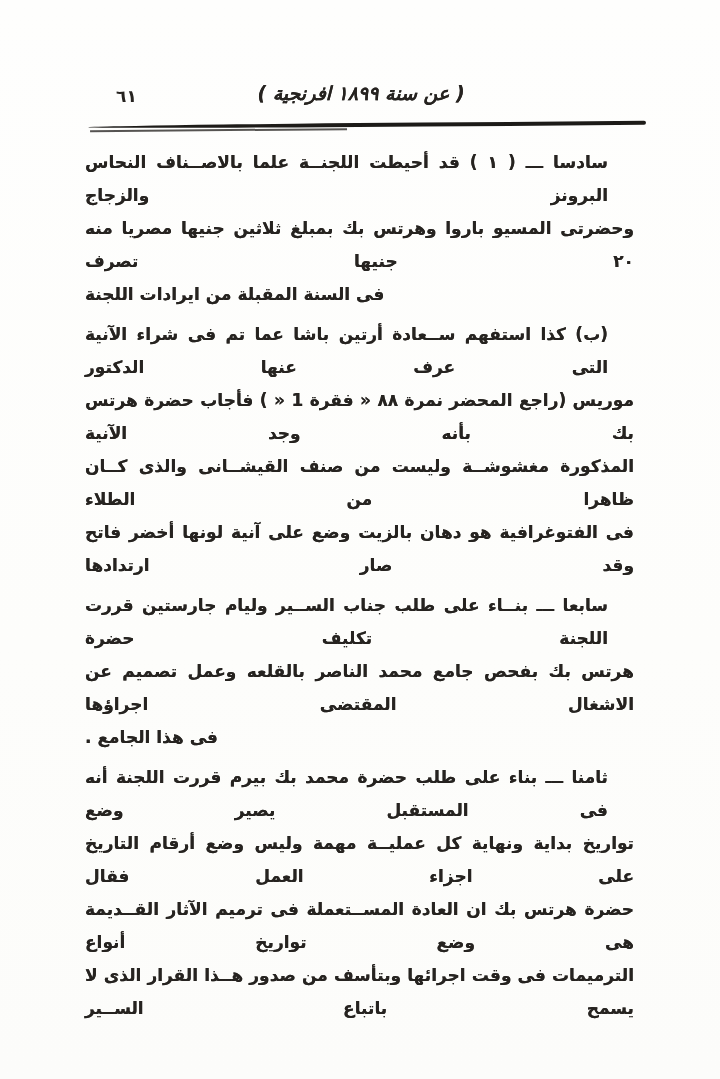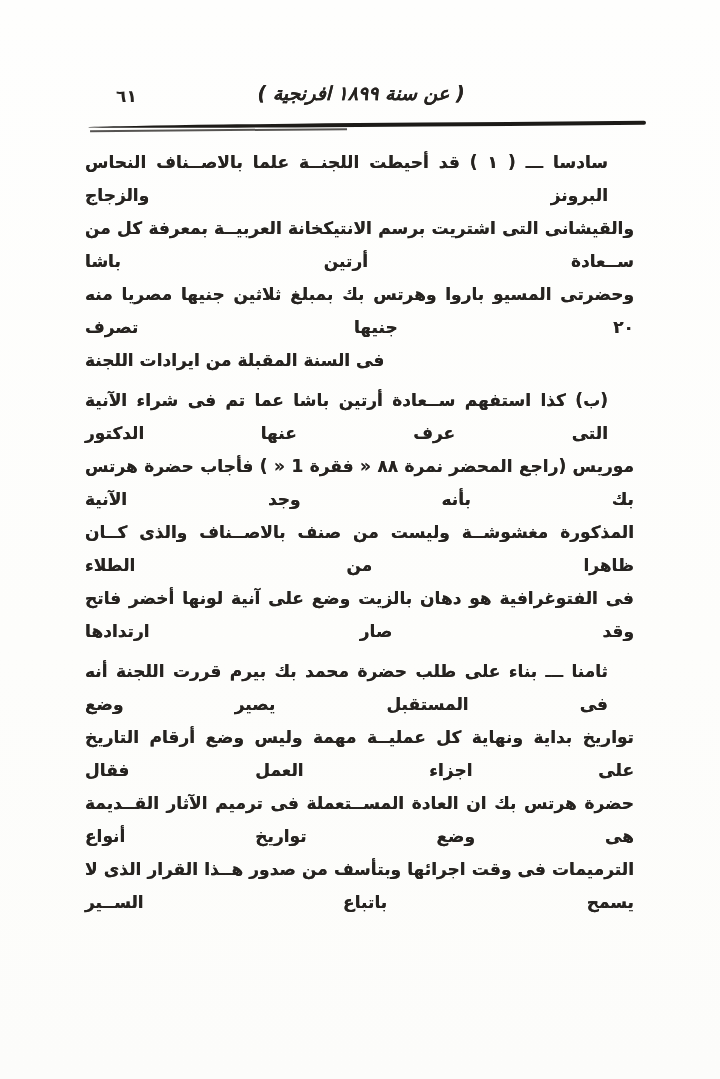--- a/index.html
+++ b/index.html
@@ -60,29 +60,33 @@
 
   <div class="pagenum">٦١</div>
 
   <div class="title">( عن سنة ١٨٩٩ افرنجية )</div>
 
   <div class="rule"></div>
 
   <main class="content" id="content">
       <div class="para">
         <div class="line justify indent">سادسا ـــ ( ١ ) قد أحيطت اللجنــة علما بالاصــناف النحاس البرونز والزجاج</div>
-        <div class="line justify">والقيشانى التى اشتريت برسم الانتيكخانة العربيــة بمعرفة كل من ســعادة أرتين باشا</div>
         <div class="line justify">وحضرتى المسيو باروا وهرتس بك بمبلغ ثلاثين جنيها مصريا منه ٢٠ جنيها تصرف</div>
         <div class="line right" style="padding-right: 25px;">فى السنة المقبلة من ايرادات اللجنة</div>
       </div>
       <div class="para">
         <div class="line justify indent">(ب) كذا استفهم ســعادة أرتين باشا عما تم فى شراء الآنية التى عرف عنها الدكتور</div>
         <div class="line justify">موريس (راجع المحضر نمرة ٨٨ « فقرة 1 « ) فأجاب حضرة هرتس بك بأنه وجد الآنية</div>
-        <div class="line justify">المذكورة مغشوشــة وليست من صنف بالاصــناف والذى كــان ظاهرا من الطلاء</div>
+        <div class="line justify">المذكورة مغشوشــة وليست من صنف القيشــانى والذى كــان ظاهرا من الطلاء</div>
         <div class="line justify">فى الفتوغرافية هو دهان بالزيت وضع على آنية لونها أخضر فاتح وقد صار ارتدادها</div>
+      </div>
+      <div class="para">
+        <div class="line justify indent">سابعا ـــ بنــاء على طلب جناب الســير وليام جارستين قررت اللجنة تكليف حضرة</div>
+        <div class="line justify">هرتس بك بفحص جامع محمد الناصر بالقلعه وعمل تصميم عن الاشغال المقتضى اجراؤها</div>
+        <div class="line right">فى هذا الجامع .</div>
       </div>
       <div class="para">
         <div class="line justify indent">ثامنا ـــ بناء على طلب حضرة محمد بك بيرم قررت اللجنة أنه فى المستقبل يصير وضع</div>
         <div class="line justify">تواريخ بداية ونهاية كل عمليــة مهمة وليس وضع أرقام التاريخ على اجزاء العمل فقال</div>
         <div class="line justify">حضرة هرتس بك ان العادة المســتعملة فى ترميم الآثار القــديمة هى وضع تواريخ أنواع</div>
         <div class="line justify">الترميمات فى وقت اجرائها وبتأسف من صدور هــذا القرار الذى لا يسمح باتباع الســير</div>
       </div>
     </main>
 
 </div>

